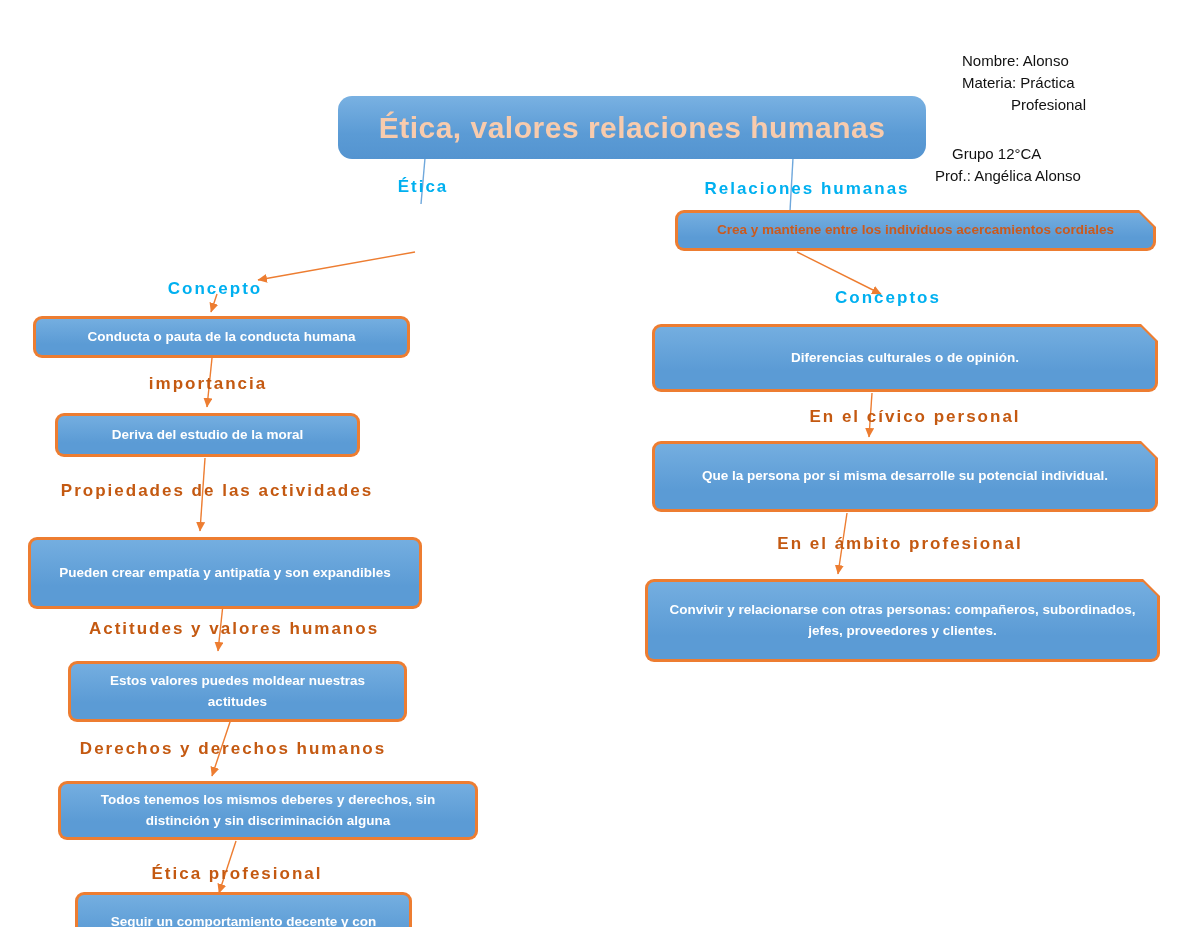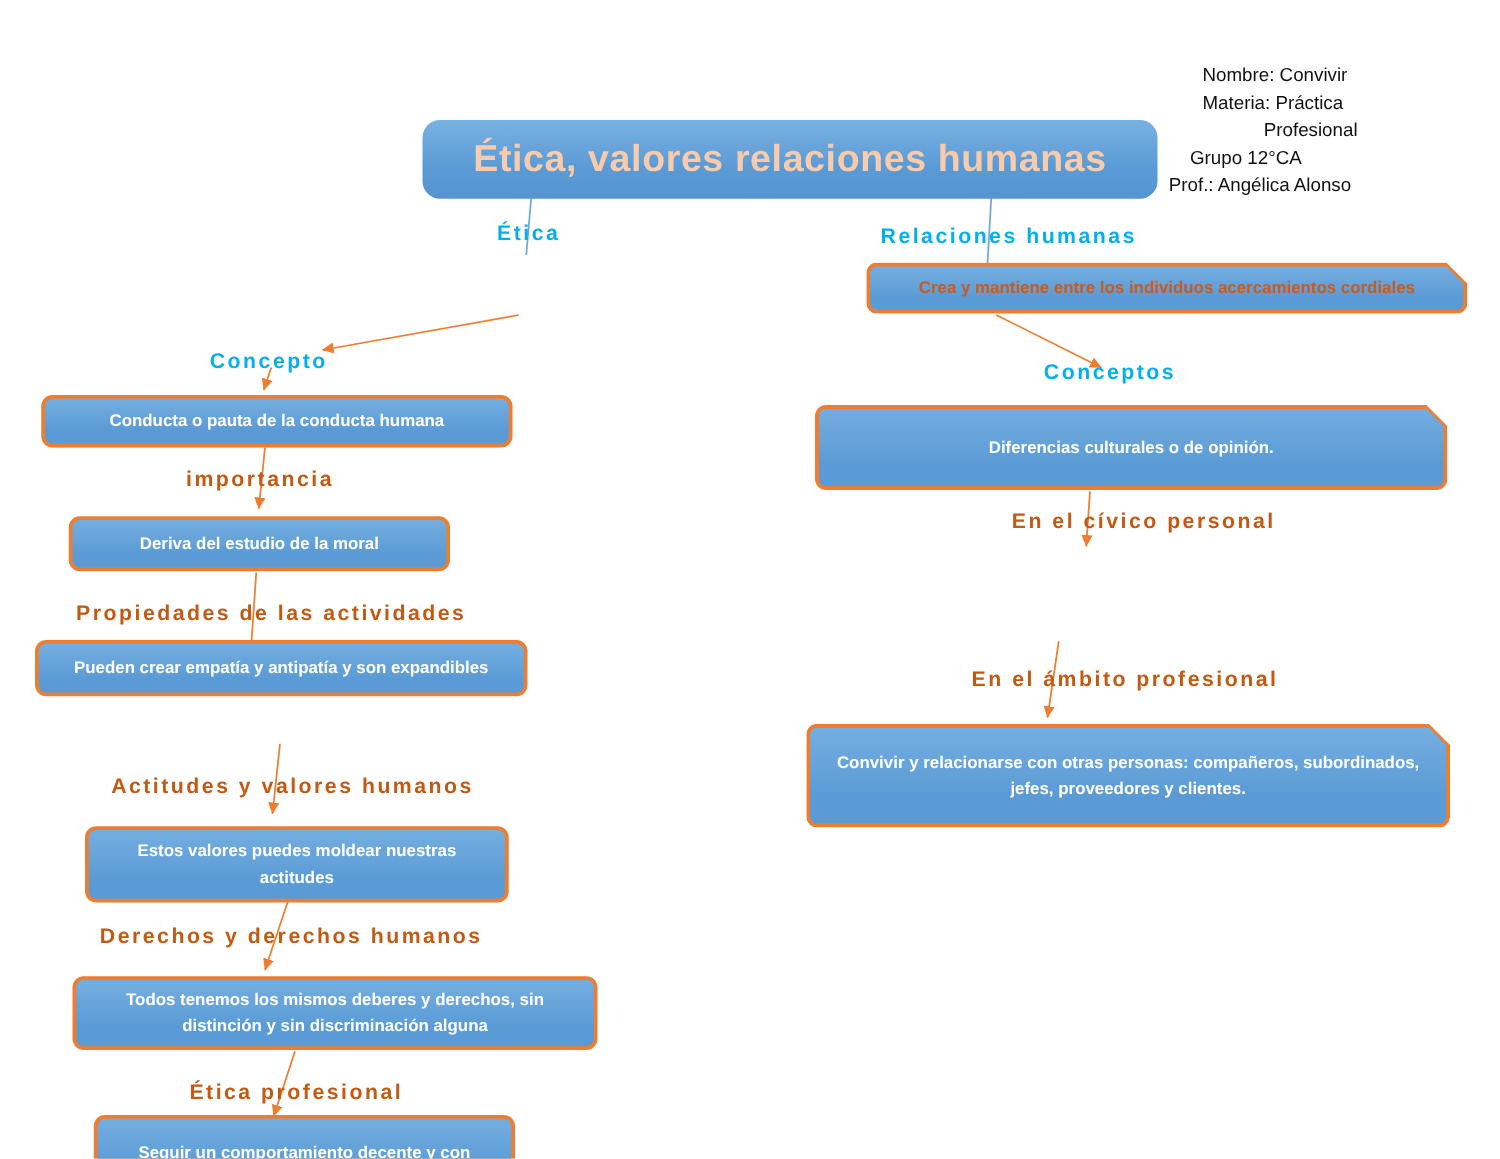--- a/index.html
+++ b/index.html
@@ -6,21 +6,21 @@
   .canvas{
     position:relative;width:1200px;height:927px;background:#ffffff;
     overflow:hidden;font-family:"Liberation Sans",sans-serif;
   }
   svg.connectors{position:absolute;left:0;top:0;width:1200px;height:927px;z-index:1;pointer-events:none;}
 
   
   .info{position:absolute;left:935px;top:50px;z-index:2;font-size:15px;color:#111;line-height:22px;}
   .info .l1,.info .l2{margin-left:27px;}
   .info .l3{margin-left:76px;}
-  .info .l4{margin-left:17px;}
+  .info .l4{margin-left:17px;margin-top:27px;}
   .info .l5{margin-left:0;}
 
   
   .title-box{
     position:absolute;left:338px;top:96px;width:588px;height:63px;z-index:2;
     background:linear-gradient(180deg,#79b1e2 0%,#5b9bd5 60%,#5494d0 100%);
     border-radius:14px;display:flex;align-items:center;justify-content:center;
   }
   .title-box .t{
     color:#F8CBAD;font-weight:bold;font-size:30px;letter-spacing:.5px;white-space:nowrap;
@@ -41,24 +41,24 @@
     background:linear-gradient(180deg,#74aee0 0%,#5b9bd5 70%);
     display:flex;align-items:center;justify-content:center;text-align:center;
     color:#ffffff;font-weight:bold;font-size:13.5px;line-height:1.5;padding:0 10px;
   }
   .box.snip{clip-path:polygon(0 0,calc(100% - 17px) 0,100% 17px,100% 100%,0 100%);}
   .box.snip .inner{clip-path:polygon(0 0,calc(100% - 14px) 0,100% 14px,100% 100%,0 100%);}
   .box .inner.orange-text{color:#CA5A1E;}
 
   
   #box-valore{left:330px;top:203px;width:208px;height:41px;}
-  #box-crea{left:675px;top:210px;width:481px;height:41px;margin-left:18px;}
+  #box-crea{left:675px;top:210px;width:481px;height:41px;}
   #box-conducta{left:33px;top:316px;width:377px;height:42px;}
   #box-deriva{left:55px;top:413px;width:305px;height:44px;}
-  #box-pueden{left:28px;top:512px;width:394px;height:45px;}
+  #box-pueden{left:28px;top:537px;width:394px;height:72px;}
   #box-estos{left:68px;top:661px;width:339px;height:61px;}
   #box-todos{left:58px;top:781px;width:420px;height:59px;}
   #box-seguir{left:75px;top:892px;width:337px;height:60px;}
   #box-diferencias{left:652px;top:324px;width:506px;height:68px;}
   #box-quela{left:652px;top:441px;width:506px;height:71px;}
   #box-convivir{left:645px;top:579px;width:515px;height:83px;}
 
   #lbl-etica{left:423px;top:177px;}
   #lbl-relaciones{left:807px;top:179px;}
   #lbl-concepto{left:215px;top:279px;}
@@ -94,21 +94,21 @@
       <line x1="224" y1="595" x2="218" y2="651"></line>
       <line x1="231" y1="719" x2="212" y2="776"></line>
       <line x1="236" y1="841" x2="219" y2="893"></line>
       <line x1="797" y1="252" x2="881" y2="294"></line>
       <line x1="872" y1="393" x2="869" y2="437"></line>
       <line x1="847" y1="513" x2="838" y2="574"></line>
     </g>
   </svg>
 
   <div class="info">
-    <div class="l1">Nombre: Convivir</div>
+    <div class="l1">Nombre: Alonso</div>
     <div class="l2">Materia: Práctica</div>
     <div class="l3">Profesional</div>
     <div class="l4">Grupo 12°CA</div>
     <div class="l5">Prof.: Angélica Alonso</div>
   </div>
 
   <div class="title-box">
     <span class="t">Ética, valores relaciones humanas</span>
   </div>
 
@@ -142,17 +142,20 @@
   <div class="box" id="box-seguir">
     <div class="inner">Seguir un comportamiento decente y con</div>
   </div>
 
   <div class="box snip" id="box-crea">
     <div class="inner orange-text">Crea y mantiene entre los individuos acercamientos cordiales</div>
   </div>
   <div class="box snip" id="box-diferencias">
     <div class="inner">Diferencias culturales o de opinión.</div>
   </div>
+  <div class="box snip" id="box-quela">
+    <div class="inner">Que la persona por si misma desarrolle su potencial individual.</div>
+  </div>
   <div class="box snip" id="box-convivir">
     <div class="inner">Convivir y relacionarse con otras personas: compañeros, subordinados, jefes, proveedores y clientes.</div>
   </div>
 
 </div>
 
 </body></html>

